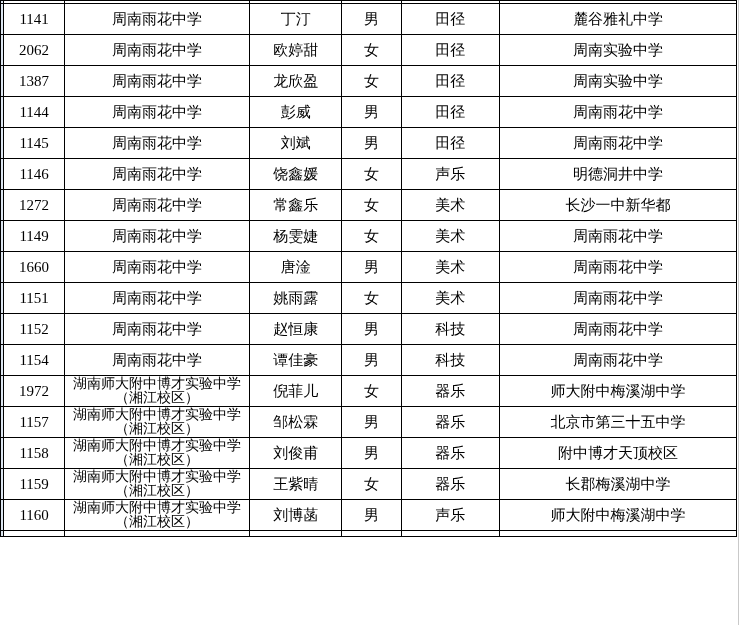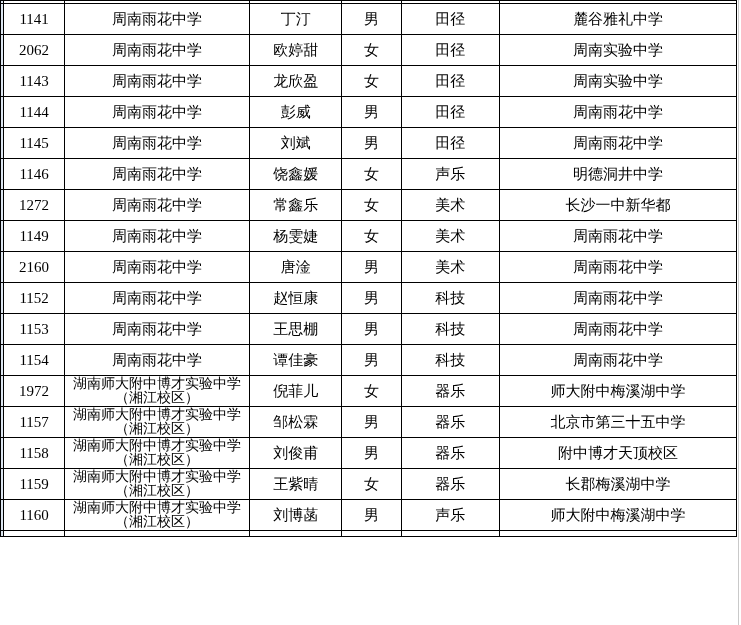--- a/index.html
+++ b/index.html
@@ -88,21 +88,21 @@
           <td class="cell-school">
             <div class="single">周南雨花中学</div>
           </td>
           <td class="cell-name">欧婷甜</td>
           <td class="cell-gender">女</td>
           <td class="cell-category">田径</td>
           <td class="cell-origin-school">周南实验中学</td>
         </tr>
         <tr class="data-row">
           <td class="margin-cell"></td>
-          <td class="cell-id">1143</td>
+          <td class="cell-id">1387</td>
           <td class="cell-school">
             <div class="single">周南雨花中学</div>
           </td>
           <td class="cell-name">龙欣盈</td>
           <td class="cell-gender">女</td>
           <td class="cell-category">田径</td>
           <td class="cell-origin-school">周南实验中学</td>
         </tr>
         <tr class="data-row">
           <td class="margin-cell"></td>
@@ -154,47 +154,47 @@
           <td class="cell-school">
             <div class="single">周南雨花中学</div>
           </td>
           <td class="cell-name">杨雯婕</td>
           <td class="cell-gender">女</td>
           <td class="cell-category">美术</td>
           <td class="cell-origin-school">周南雨花中学</td>
         </tr>
         <tr class="data-row">
           <td class="margin-cell"></td>
-          <td class="cell-id">2160</td>
+          <td class="cell-id">1660</td>
           <td class="cell-school">
             <div class="single">周南雨花中学</div>
           </td>
           <td class="cell-name">唐淦</td>
           <td class="cell-gender">男</td>
           <td class="cell-category">美术</td>
           <td class="cell-origin-school">周南雨花中学</td>
         </tr>
         <tr class="data-row">
           <td class="margin-cell"></td>
+          <td class="cell-id">1151</td>
+          <td class="cell-school">
+            <div class="single">周南雨花中学</div>
+          </td>
+          <td class="cell-name">姚雨露</td>
+          <td class="cell-gender">女</td>
+          <td class="cell-category">美术</td>
+          <td class="cell-origin-school">周南雨花中学</td>
+        </tr>
+        <tr class="data-row">
+          <td class="margin-cell"></td>
           <td class="cell-id">1152</td>
           <td class="cell-school">
             <div class="single">周南雨花中学</div>
           </td>
           <td class="cell-name">赵恒康</td>
-          <td class="cell-gender">男</td>
-          <td class="cell-category">科技</td>
-          <td class="cell-origin-school">周南雨花中学</td>
-        </tr>
-        <tr class="data-row">
-          <td class="margin-cell"></td>
-          <td class="cell-id">1153</td>
-          <td class="cell-school">
-            <div class="single">周南雨花中学</div>
-          </td>
-          <td class="cell-name">王思棚</td>
           <td class="cell-gender">男</td>
           <td class="cell-category">科技</td>
           <td class="cell-origin-school">周南雨花中学</td>
         </tr>
         <tr class="data-row">
           <td class="margin-cell"></td>
           <td class="cell-id">1154</td>
           <td class="cell-school">
             <div class="single">周南雨花中学</div>
           </td>

